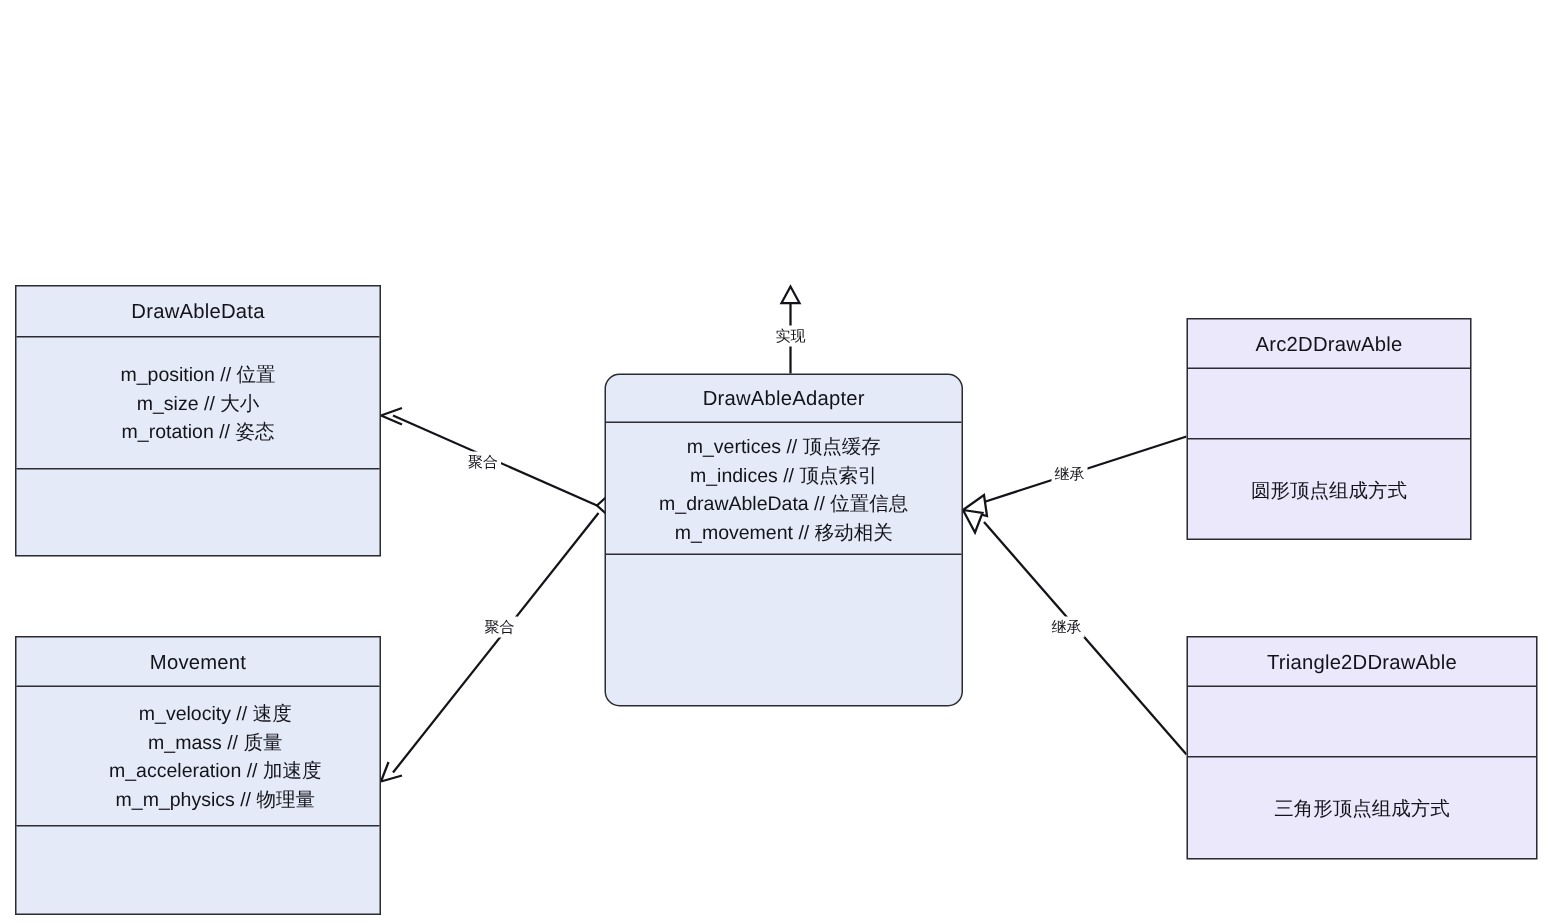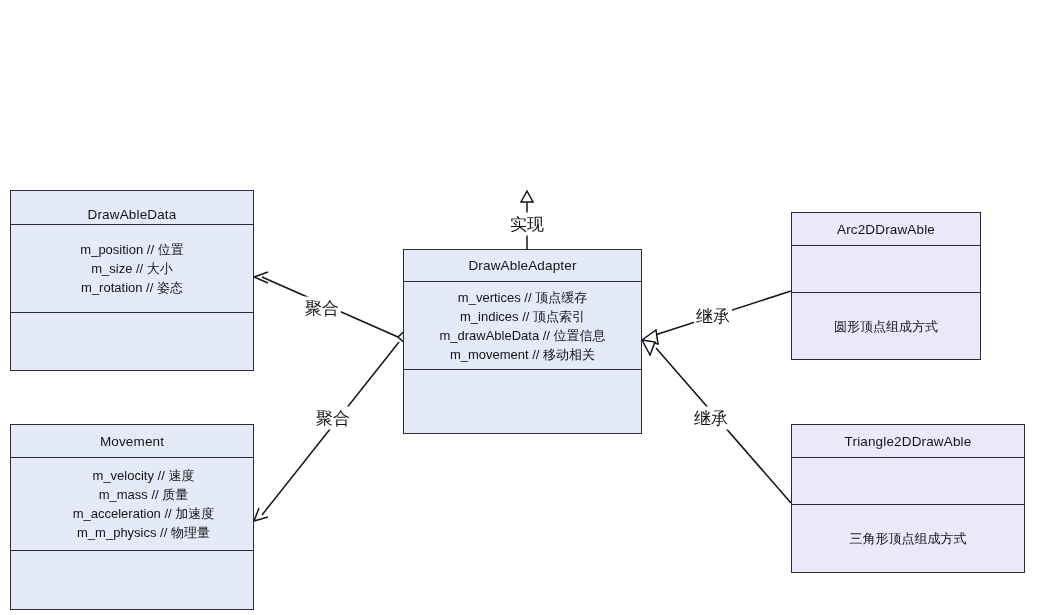--- a/index.html
+++ b/index.html
@@ -50,21 +50,21 @@
     font-size: 13.5px;
     letter-spacing: 0.15px;
   }
   .c-line {
     font-size: 13px;
     line-height: 19px;
     white-space: nowrap;
   }
   .edge-label {
     position: absolute;
-    font-size: 17px;
+    font-size: 10px;
     color: #13131a;
     white-space: nowrap;
     background: #ffffff;
     padding: 0 2px;
     transform: translate(-50%, -50%);
   }
 </style>
 </head>
 <body>
 
@@ -93,35 +93,35 @@
       <polygon points="642,340 656,330 658,344" fill="#ffffff" stroke="#13131a" stroke-width="1.5"></polygon>
     </g>
 
     <g>
       <line x1="791" y1="503" x2="656" y2="348" stroke="#13131a" stroke-width="1.5"></line>
       <polygon points="642,340 655,342 650,355" fill="#ffffff" stroke="#13131a" stroke-width="1.5"></polygon>
     </g>
   </svg>
 
 
-  <div class="uml-class blue" style="left:403px; top:249px; width:239px; height:185px;">
+  <div class="uml-class blue" style="left:403px; top:249px; width:239px; height:222px;border-radius:10px;">
     <div class="compartment c-title" style="height:31px;">
       <span>DrawAbleAdapter</span>
     </div>
     <div class="compartment divider-top" style="height:88px;">
       <span class="c-line">m_vertices // 顶点缓存</span>
       <span class="c-line">m_indices // 顶点索引</span>
       <span class="c-line">m_drawAbleData // 位置信息</span>
       <span class="c-line">m_movement // 移动相关</span>
     </div>
     <div class="compartment divider-top" style="flex:1;"></div>
   </div>
 
   <div class="uml-class blue" style="left:10px; top:190px; width:244px; height:181px;">
-    <div class="compartment c-title" style="height:33px;justify-content:flex-end;">
+    <div class="compartment c-title" style="height:33px;">
       <span>DrawAbleData</span>
     </div>
     <div class="compartment divider-top" style="height:88px;">
       <span class="c-line">m_position // 位置</span>
       <span class="c-line">m_size // 大小</span>
       <span class="c-line">m_rotation // 姿态</span>
     </div>
     <div class="compartment divider-top" style="flex:1;"></div>
   </div>
 

